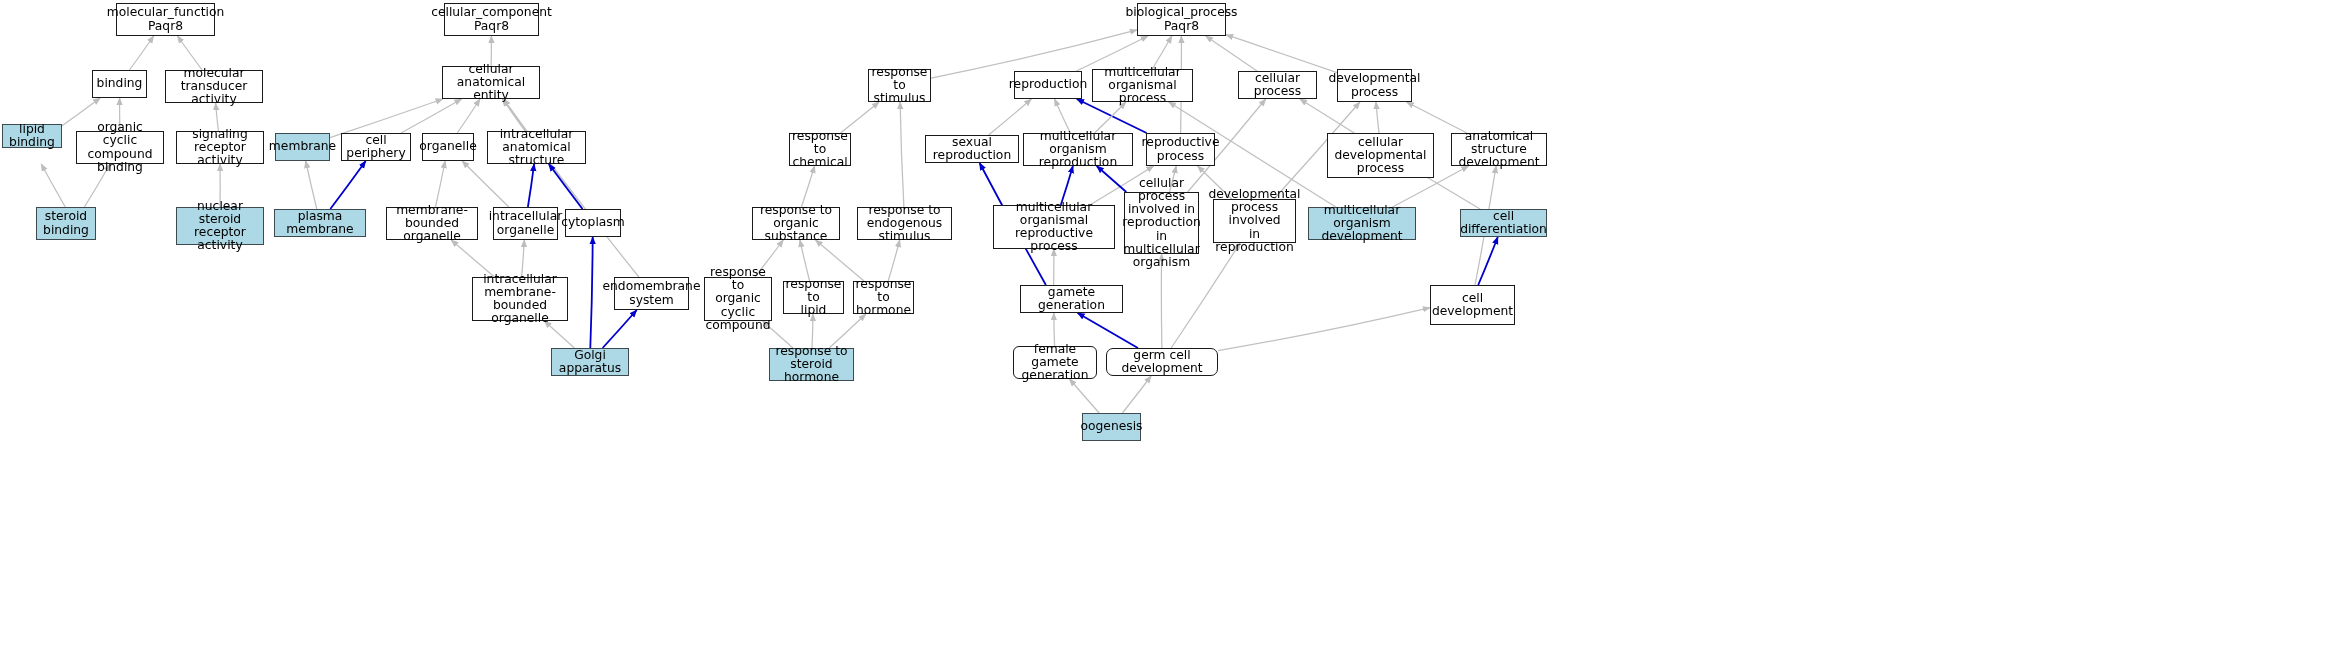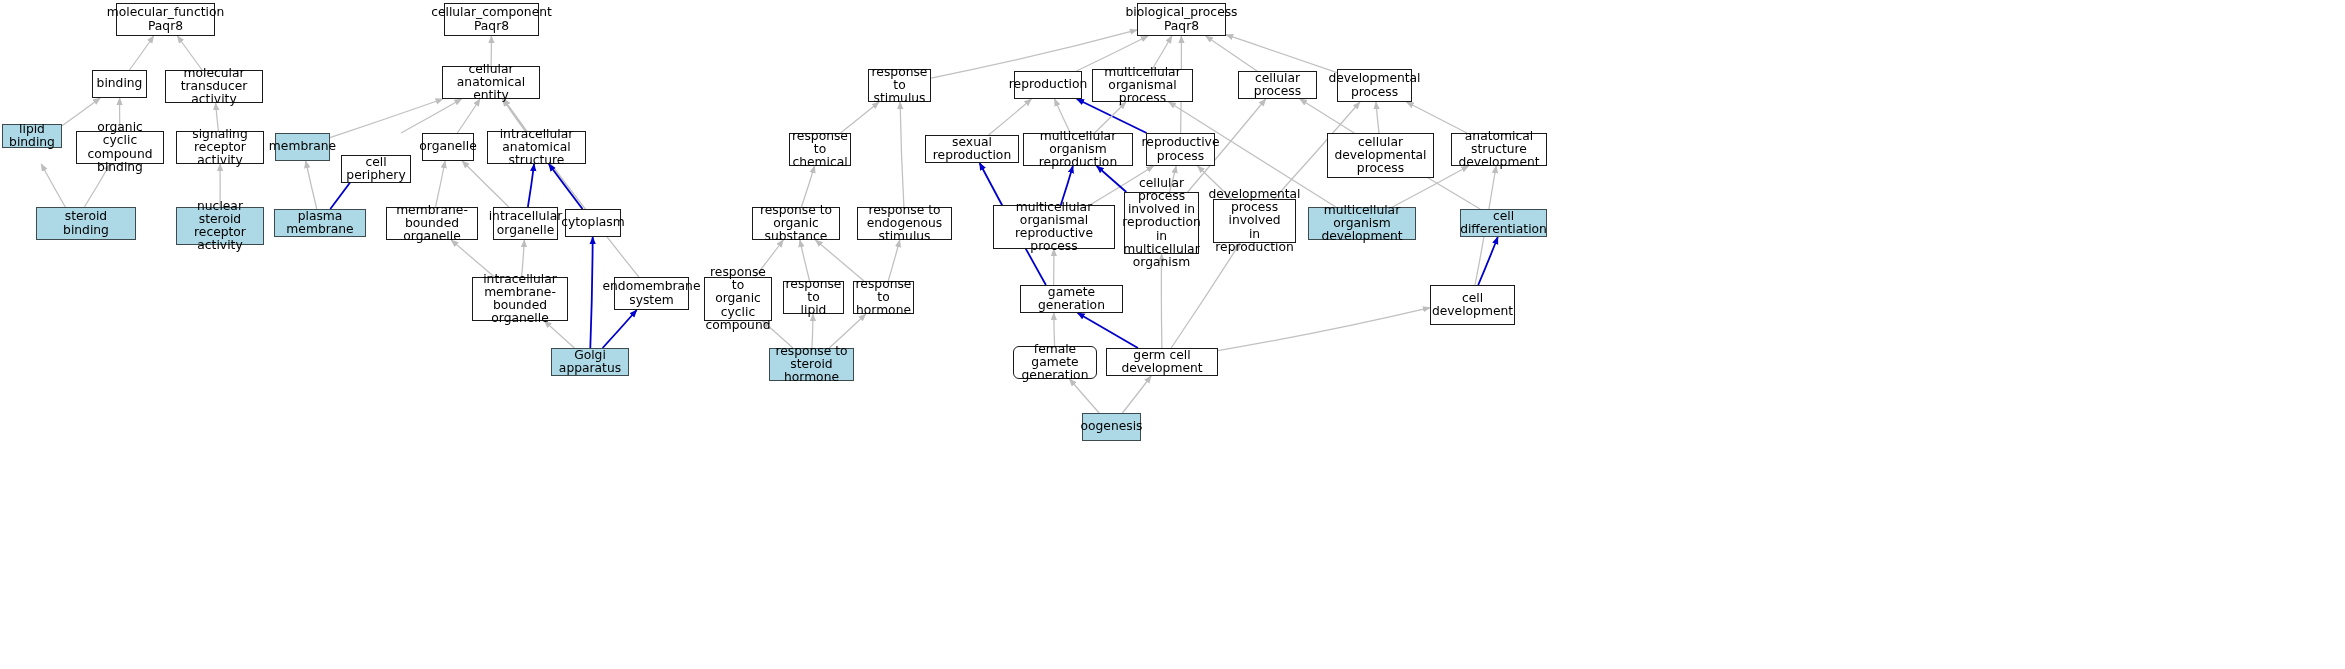--- a/index.html
+++ b/index.html
@@ -114,29 +114,29 @@
       <div class="node" style="left: 116px; top: 3px; width: 99px; height: 33px;">molecular_function
 Paqr8</div>
       <div class="node" style="left: 92px; top: 70px; width: 55px; height: 28px;">binding</div>
       <div class="node" style="left: 165px; top: 70px; width: 98px; height: 33px;">molecular transducer
 activity</div>
       <div class="node hl" style="left: 2px; top: 124px; width: 60px; height: 24px;">lipid binding</div>
       <div class="node" style="left: 76px; top: 131px; width: 88px; height: 33px;">organic cyclic
 compound binding</div>
       <div class="node" style="left: 176px; top: 131px; width: 88px; height: 33px;">signaling receptor
 activity</div>
-      <div class="node hl" style="left: 36px; top: 207px; width: 100px; height: 33px;">steroid binding</div>
+      <div class="node hl" style="left: 36px; top: 207px; width: 60px; height: 33px;">steroid binding</div>
       <div class="node hl" style="left: 176px; top: 207px; width: 88px; height: 38px;">nuclear steroid
 receptor activity</div>
       <div class="node" style="left: 444px; top: 3px; width: 95px; height: 33px;">cellular_component
 Paqr8</div>
       <div class="node" style="left: 442px; top: 66px; width: 98px; height: 33px;">cellular anatomical
 entity</div>
       <div class="node hl" style="left: 275px; top: 133px; width: 55px; height: 28px;">membrane</div>
-      <div class="node" style="left: 341px; top: 133px; width: 70px; height: 28px; margin-top: 22px;">cell periphery</div>
+      <div class="node" style="left: 341px; top: 133px; width: 70px; height: 28px;">cell periphery</div>
       <div class="node" style="left: 422px; top: 133px; width: 52px; height: 28px;">organelle</div>
       <div class="node" style="left: 487px; top: 131px; width: 99px; height: 33px;">intracellular
 anatomical structure</div>
       <div class="node hl" style="left: 274px; top: 209px; width: 92px; height: 28px;">plasma membrane</div>
       <div class="node" style="left: 386px; top: 207px; width: 92px; height: 33px;">membrane-bounded
 organelle</div>
       <div class="node" style="left: 493px; top: 207px; width: 65px; height: 33px;">intracellular
 organelle</div>
       <div class="node" style="left: 565px; top: 209px; width: 56px; height: 28px;">cytoplasm</div>
       <div class="node" style="left: 472px; top: 277px; width: 96px; height: 44px;">intracellular
@@ -190,16 +190,16 @@
       <div class="node" style="left: 783px; top: 281px; width: 61px; height: 33px;">response to
 lipid</div>
       <div class="node" style="left: 853px; top: 281px; width: 61px; height: 33px;">response to
 hormone</div>
       <div class="node" style="left: 1002px; top: 285px; width: 103px; height: 28px; margin-left: 18px;">gamete generation</div>
       <div class="node" style="left: 1430px; top: 285px; width: 85px; height: 40px;">cell development</div>
       <div class="node hl" style="left: 769px; top: 348px; width: 85px; height: 33px;">response to
 steroid hormone</div>
       <div class="node" style="left: 1013px; top: 346px; width: 84px; height: 33px; border-radius: 6px;">female gamete
 generation</div>
-      <div class="node" style="left: 1106px; top: 348px; width: 112px; height: 28px;">germ cell development</div>
+      <div class="node" style="left: 1106px; top: 348px; width: 112px; height: 28px; border-radius: 7px;">germ cell development</div>
       <div class="node hl" style="left: 1082px; top: 413px; width: 59px; height: 28px;">oogenesis</div>
     </div>
 </div>
 
 </body></html>

